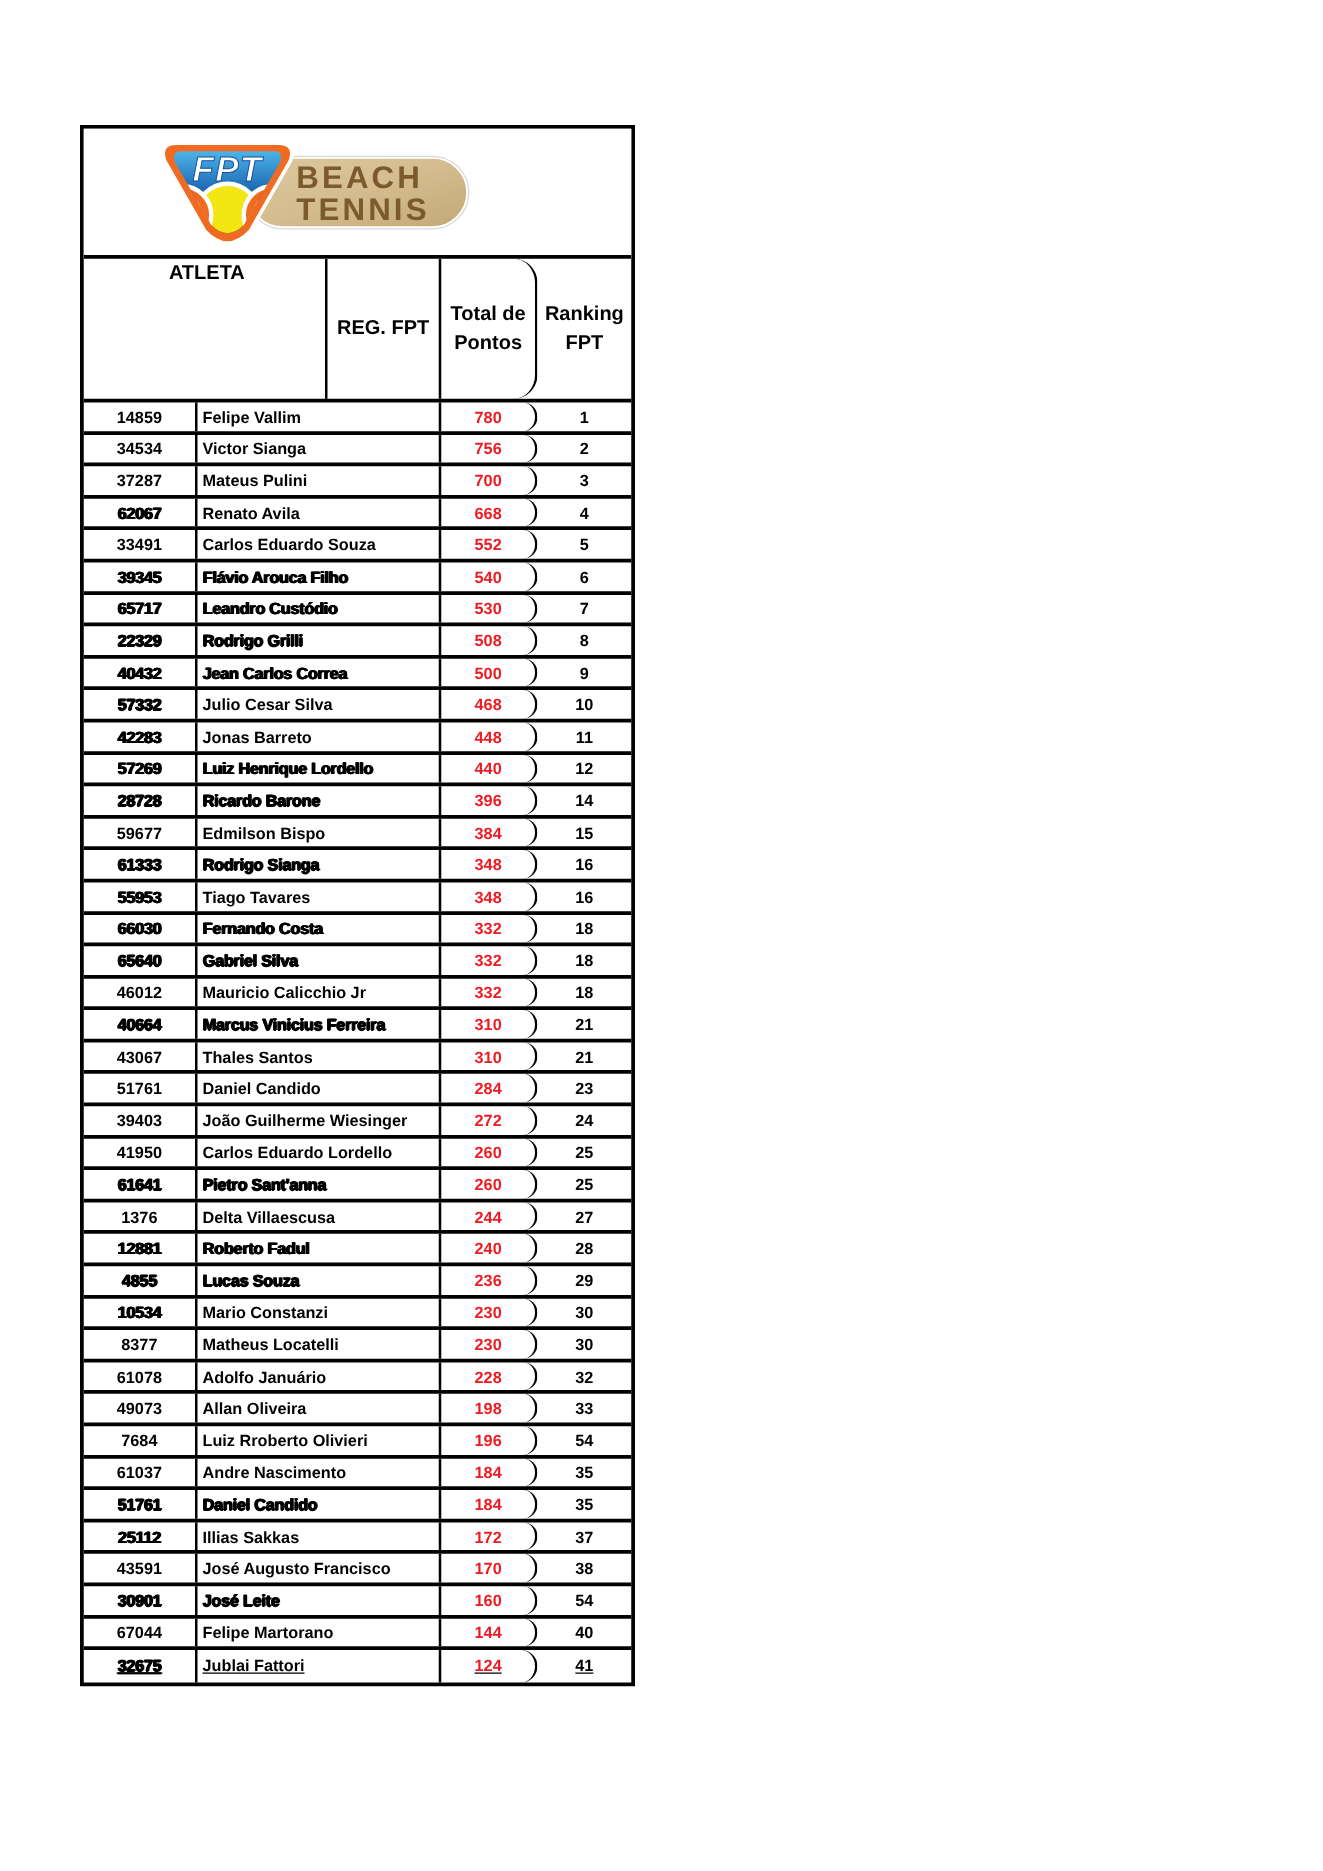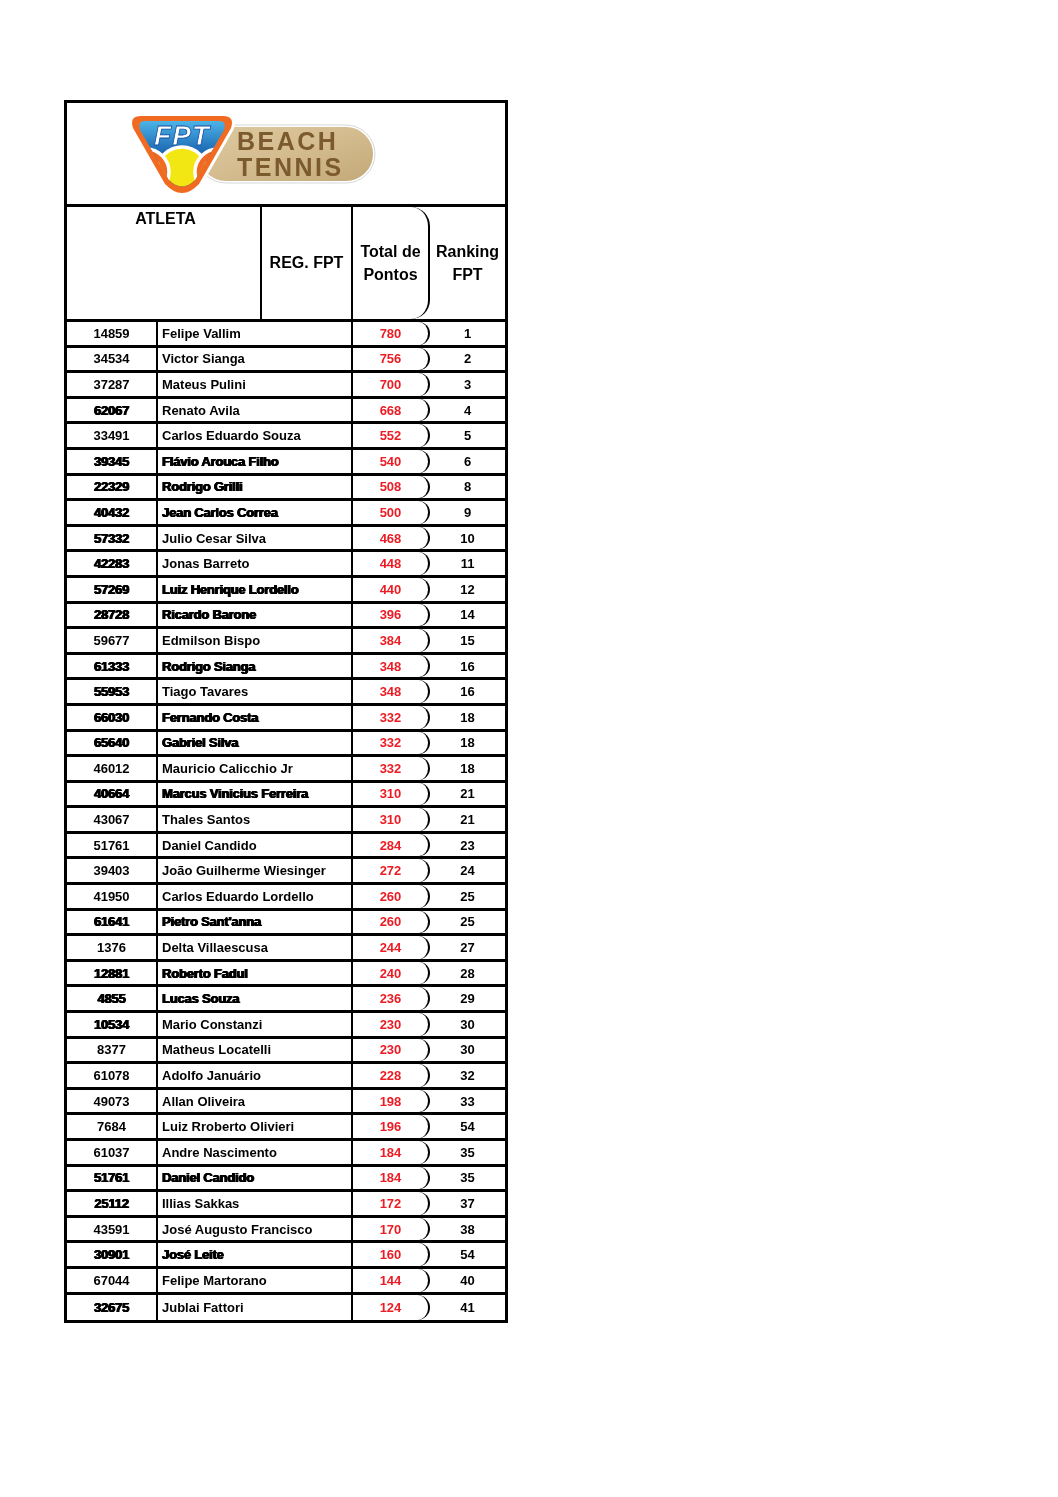--- a/index.html
+++ b/index.html
@@ -37,21 +37,21 @@
     align-items:center; justify-content:center;
     font-weight:700; font-size:16px; color:#000;
     line-height:1.45;
   }
   
   .tbody .row {
     display:flex;
     height:25.6px;
     border-bottom:3px solid #000;
   }
-  .tbody .row:last-child { border-bottom:none; }
+  .tbody .row:last-child { border-bottom:none;text-decoration:underline; }
   .cell {
     display:flex; align-items:center; justify-content:center;
     font-weight:700; font-size:13px; color:#000;
     overflow:hidden; white-space:nowrap;
   }
   .c1 { width:91px;  border-right:2px solid #000; }
   .c2 { width:195px; border-right:2px solid #000; justify-content:flex-start; padding-left:4px; }
   .c3 { width:77px;  border-right:2px solid #000; color:var(--points-red,#ED1C24);border-radius:19px; }
   .c4 { flex:1;justify-content:center; }
   .heavy {
@@ -156,20 +156,26 @@
         <div class="cell c4">5</div>
       </div>
 
       <div class="row">
         <div class="cell c1 heavy">39345</div>
         <div class="cell c2 heavy">Flávio Arouca Filho</div>
         <div class="cell c3">540</div>
         <div class="cell c4">6</div>
       </div>
 
+      <div class="row">
+        <div class="cell c1 heavy">65717</div>
+        <div class="cell c2 heavy">Leandro Custódio</div>
+        <div class="cell c3">530</div>
+        <div class="cell c4">7</div>
+      </div>
 
       <div class="row">
         <div class="cell c1 heavy">22329</div>
         <div class="cell c2 heavy">Rodrigo Grilli</div>
         <div class="cell c3">508</div>
         <div class="cell c4">8</div>
       </div>
 
       <div class="row">
         <div class="cell c1 heavy">40432</div>

